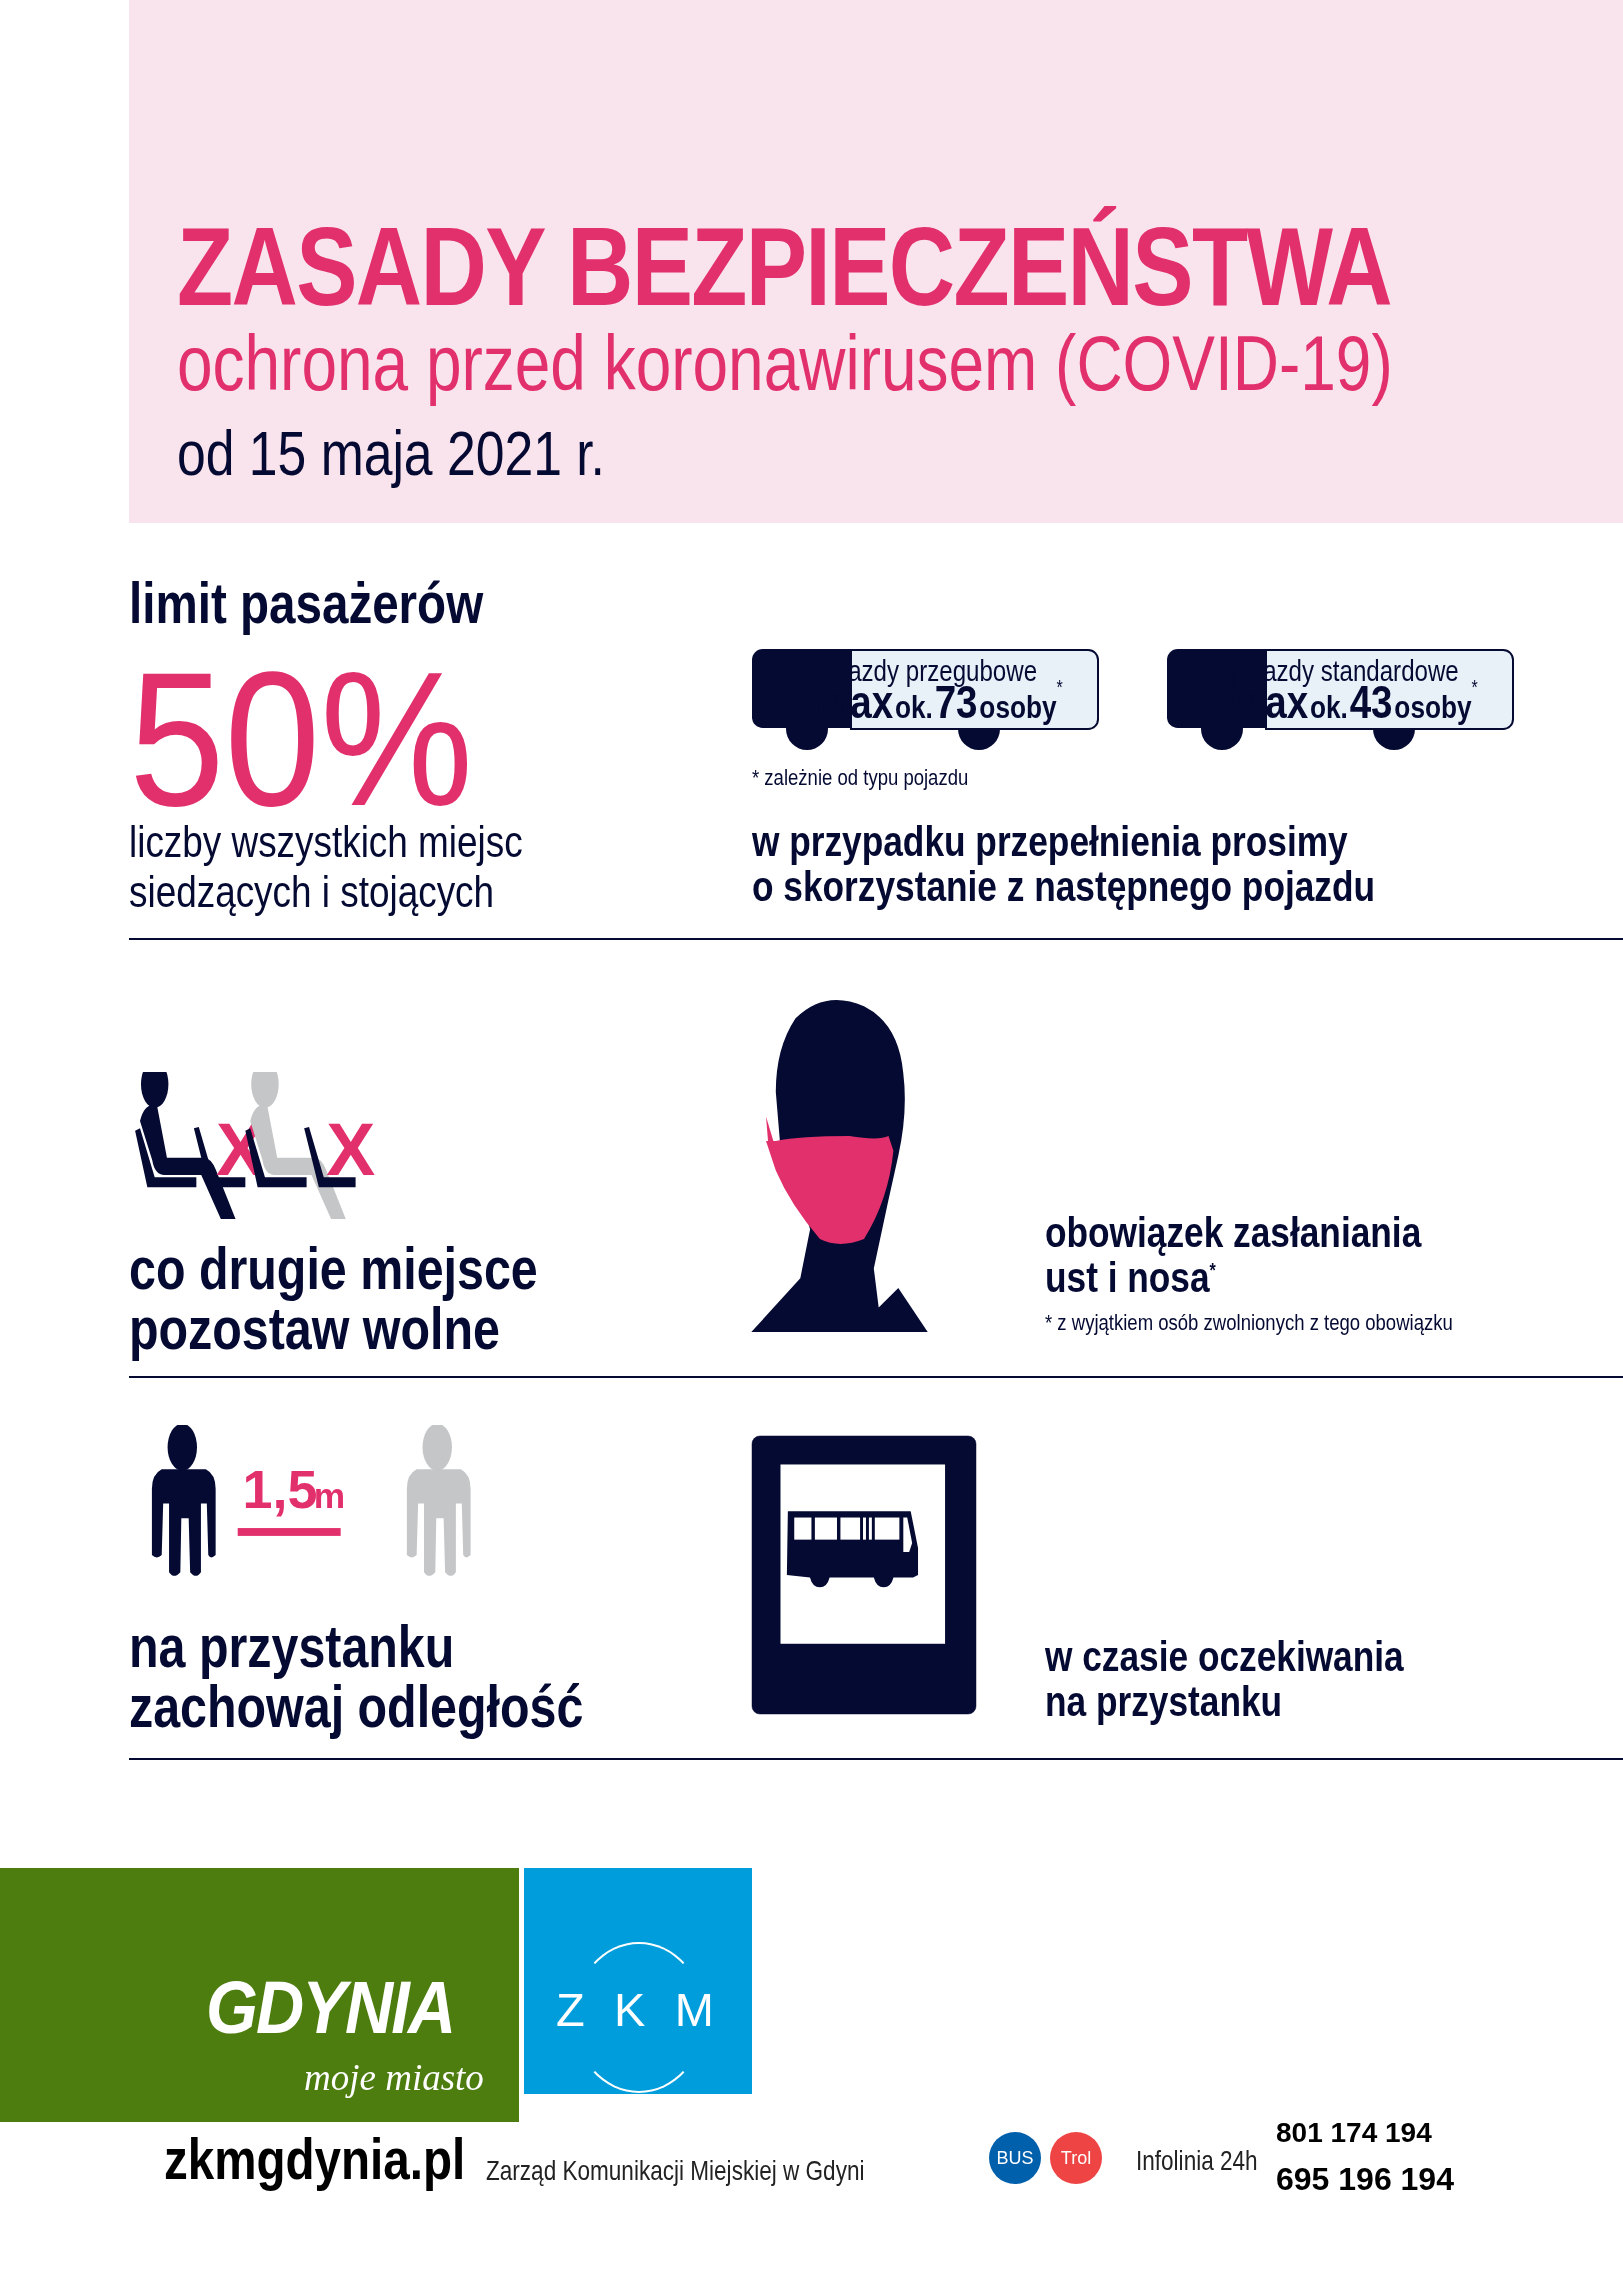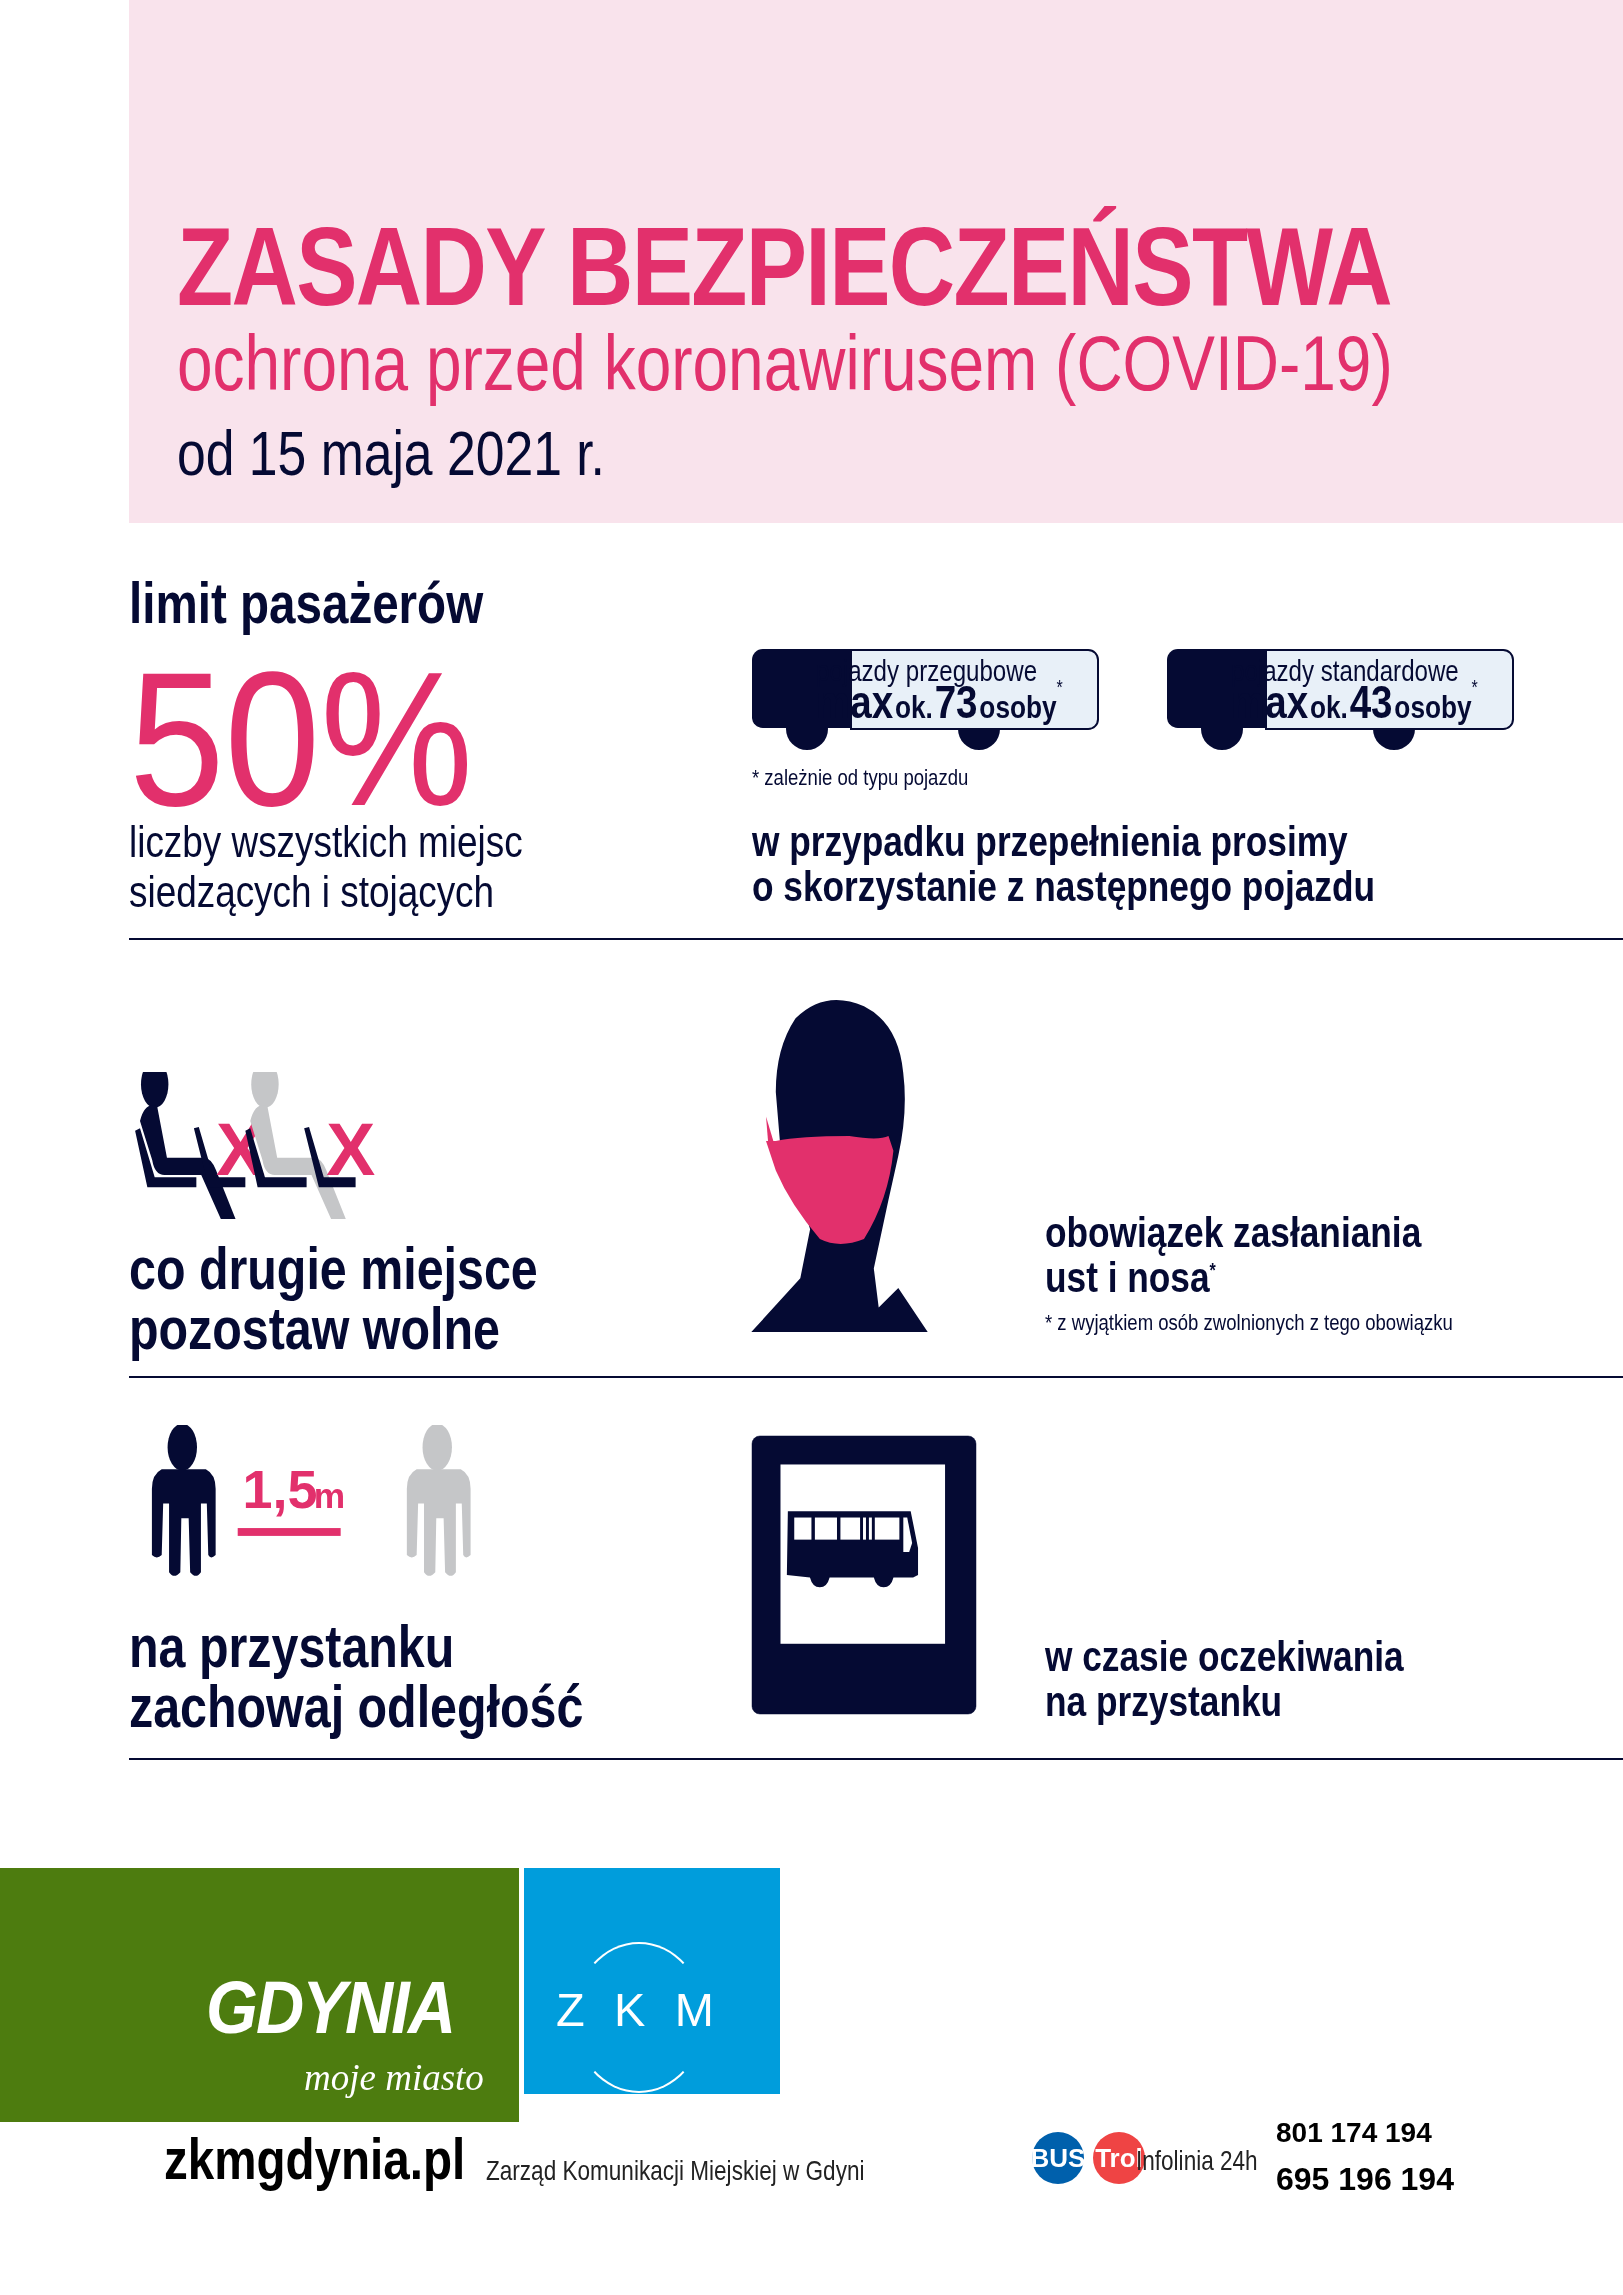--- a/index.html
+++ b/index.html
@@ -52,30 +52,30 @@
   #mask-footnote { left:1045px; top:1310px; font-size:22.6px; }
 
   
   #distance { left:147px; top:1425px; width:353px; height:162px; }
   #distance-text { left:129px; top:1617px; font-size:59px; }
   #stop-sign { left:751px; top:1435px; width:226px; height:280px; }
   #stop-text { left:1045px; top:1634px; font-size:43px; }
 
   
   #logo-gdynia { left:0; top:1868px; width:519px; height:254px; background:#4d7c0f; }
-  #logo-zkm { left:524px; top:1868px; width:256px; height:226px; background:#009ddc; }
+  #logo-zkm { left:524px; top:1868px; width:228px; height:226px; background:#009ddc; }
   #gdynia-word { position:absolute; left:206px; top:103px; font-size:74px; font-weight:700; font-style:italic; color:#fff; letter-spacing:-2px; line-height:1; transform:scaleX(0.9); transform-origin:left top; }
   #gdynia-tag { position:absolute; left:304px; top:167px; font-size:37px; font-style:italic; color:#fff; font-family:"Liberation Serif", serif; line-height:1;margin-top:24px; }
   #zkm-ring { position:absolute; left:49px; top:74px; width:128px; height:147px; border:2.9px solid #fff; border-left-color:transparent; border-right-color:transparent; border-radius:50%; }
   #zkm-letters { position:absolute; left:0; width:222px; top:118px; text-align:center; color:#fff; font-size:47px; letter-spacing:29.4px; line-height:1; padding-left:29.4px; box-sizing:border-box; }
 
   
   #site { left:164px; top:2130px; font-size:58px; font-weight:700; color:#000; line-height:1; transform:scaleX(0.82); transform-origin:left top; white-space:nowrap; }
   #org { left:486px; top:2157px; font-size:27.5px; color:#222; line-height:1; transform:scaleX(0.82); transform-origin:left top; white-space:nowrap; }
-  .badge { position:absolute; top:2132px; width:52px; height:52px; border-radius:50%; color:#fff; font-weight:700; font-size:26px; display:flex; align-items:center; justify-content:center;margin-left:43px; }
+  .badge { position:absolute; top:2132px; width:52px; height:52px; border-radius:50%; color:#fff; font-weight:400; font-size:18px; display:flex; align-items:center; justify-content:center; }
   #badge-bus { left:989px; background:#0060ac; }
   #badge-trol { left:1050px; background:#ef4444; }
   #infoline-label { left:1136px; top:2147px; font-size:27.5px; color:#222; line-height:1; transform:scaleX(0.82); transform-origin:left top; white-space:nowrap; }
   #phone-1 { left:1276px; top:2119px; font-size:28px; font-weight:700; color:#000; line-height:1; }
   #phone-2 { left:1276px; top:2163px; font-size:32px; font-weight:700; color:#000; line-height:1; }
 </style>
 </head>
 <body>
 
 <div id="header" class="abs"></div>

